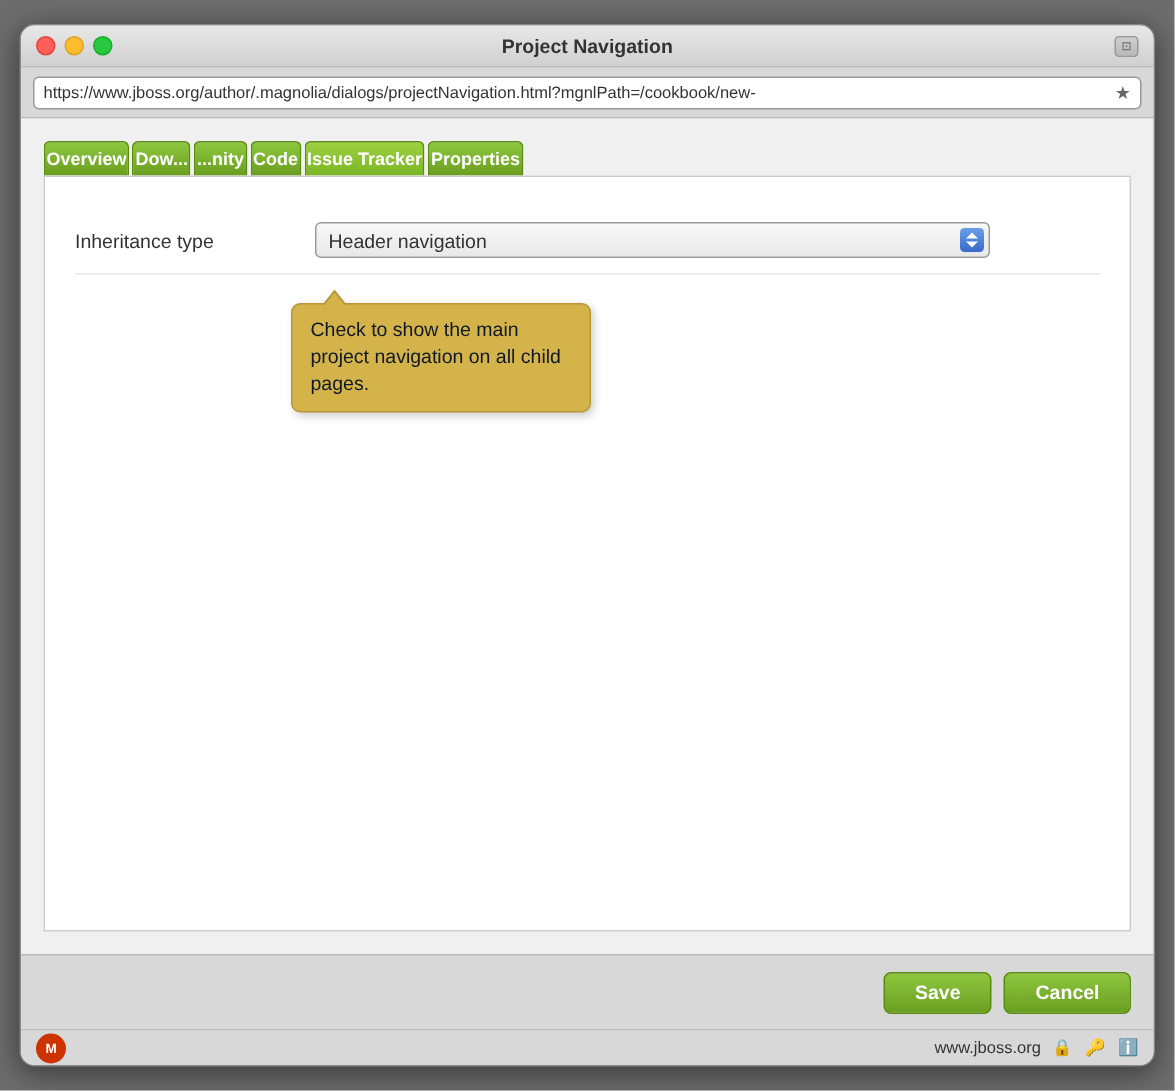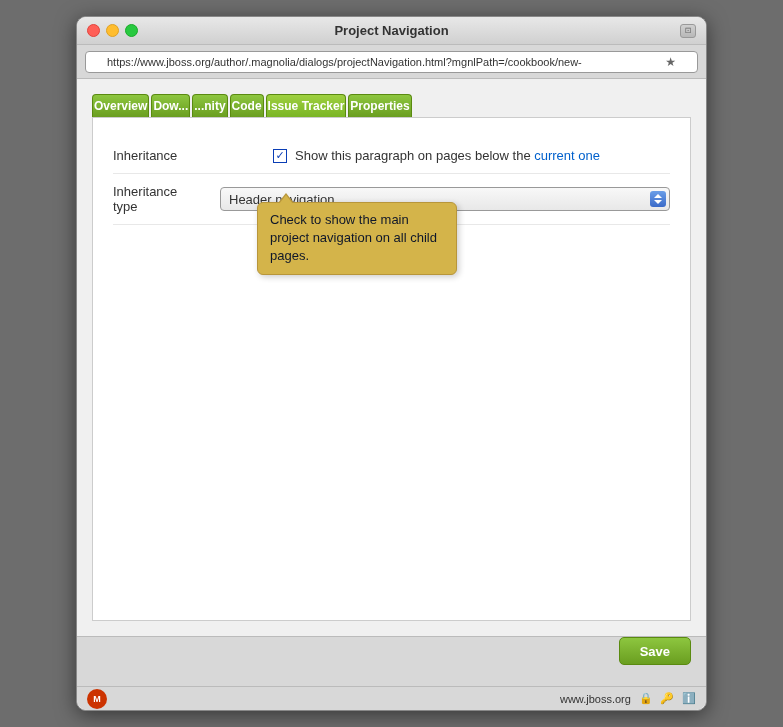--- a/index.html
+++ b/index.html
@@ -7,21 +7,21 @@
       font-family: -apple-system, 'Lucida Grande', Arial, sans-serif;
       font-size: 13px;
       background: #6d6d6d;
       width: 783px;
       height: 727px;
       display: flex;
       align-items: center;
       justify-content: center;
     }
     .window {
-      width: 631px;
+      width: 757px;
       height: 695px;
       background: #ececec;
       border-radius: 10px;
       box-shadow: 0 4px 20px rgba(0,0,0,0.5);
       display: flex;
       flex-direction: column;
       overflow: hidden;
       border: 1px solid #888;
     }
     .titlebar {
@@ -74,21 +74,21 @@
       padding: 0 8px;
       border-bottom: 1px solid #bbb;
       gap: 6px;
     }
     .address-field {
       flex: 1;
       height: 22px;
       border: 1px solid #999;
       border-radius: 4px;
       background: white;
-      padding: 0 21px;
+      padding: 0 6px;
       font-size: 11px;
       color: #333;
       display: flex;
       align-items: center;
       justify-content: space-between;
     }
     .address-text {
       font-size: 11px;
       color: #333;
     }
@@ -214,23 +214,23 @@
       border-bottom: 4px solid white;
     }
     .arrow-down {
       border-top: 4px solid white;
     }
     .footer-bar {
       height: 50px;
       background: #d8d8d8;
       border-top: 1px solid #bbb;
       display: flex;
-      align-items: flex-start;
+      align-items: center;
       justify-content: flex-end;
-      padding: 0 15px;
+      padding: 12px 15px;
       gap: 8px;
     }
     .footer-btn {
       height: 28px;
       padding: 0 20px;
       border-radius: 5px;
       font-size: 13px;
       font-weight: bold;
       cursor: pointer;
       border: 1px solid #5a8a10;
@@ -364,31 +364,20 @@
         </div>
       </div>
 
       <div class="tooltip">
         <span>Check to show the main project navigation on all child pages.</span>
       </div>
     </div>
 
     <div class="main-panel">
 
-      <div class="form-row">
-        <div class="form-label">Inheritance</div>
-        <div class="form-control">
-          <div class="checkbox">
-            <span class="checkbox-check">✓</span>
-          </div>
-          <span class="checkbox-label">
-            Show this paragraph on pages below the <span class="highlight">current one</span>
-          </span>
-        </div>
-      </div>
 
       <div class="form-row">
         <div class="form-label">Inheritance type</div>
         <div class="form-control">
           <div class="select-wrapper">
             <select class="select-field">
               <option>Header navigation</option>
               <option>Footer navigation</option>
               <option>Side navigation</option>
             </select>
@@ -397,20 +386,21 @@
               <div class="arrow-down"></div>
             </div>
           </div>
         </div>
       </div>
     </div>
   </div>
 
   <div class="footer-bar">
     <button class="footer-btn">Save</button>
+    <button class="footer-btn cancel">Cancel</button>
   </div>
 
   <div class="statusbar">
     <div class="magnolia-logo">M</div>
     <span style="margin-left:8px;margin-top:44px;">Done</span>
     <div class="statusbar-right">
       <span>www.jboss.org</span>
       <span class="lock-icon">🔒</span>
       <span>🔑</span>
       <span>ℹ️</span>

